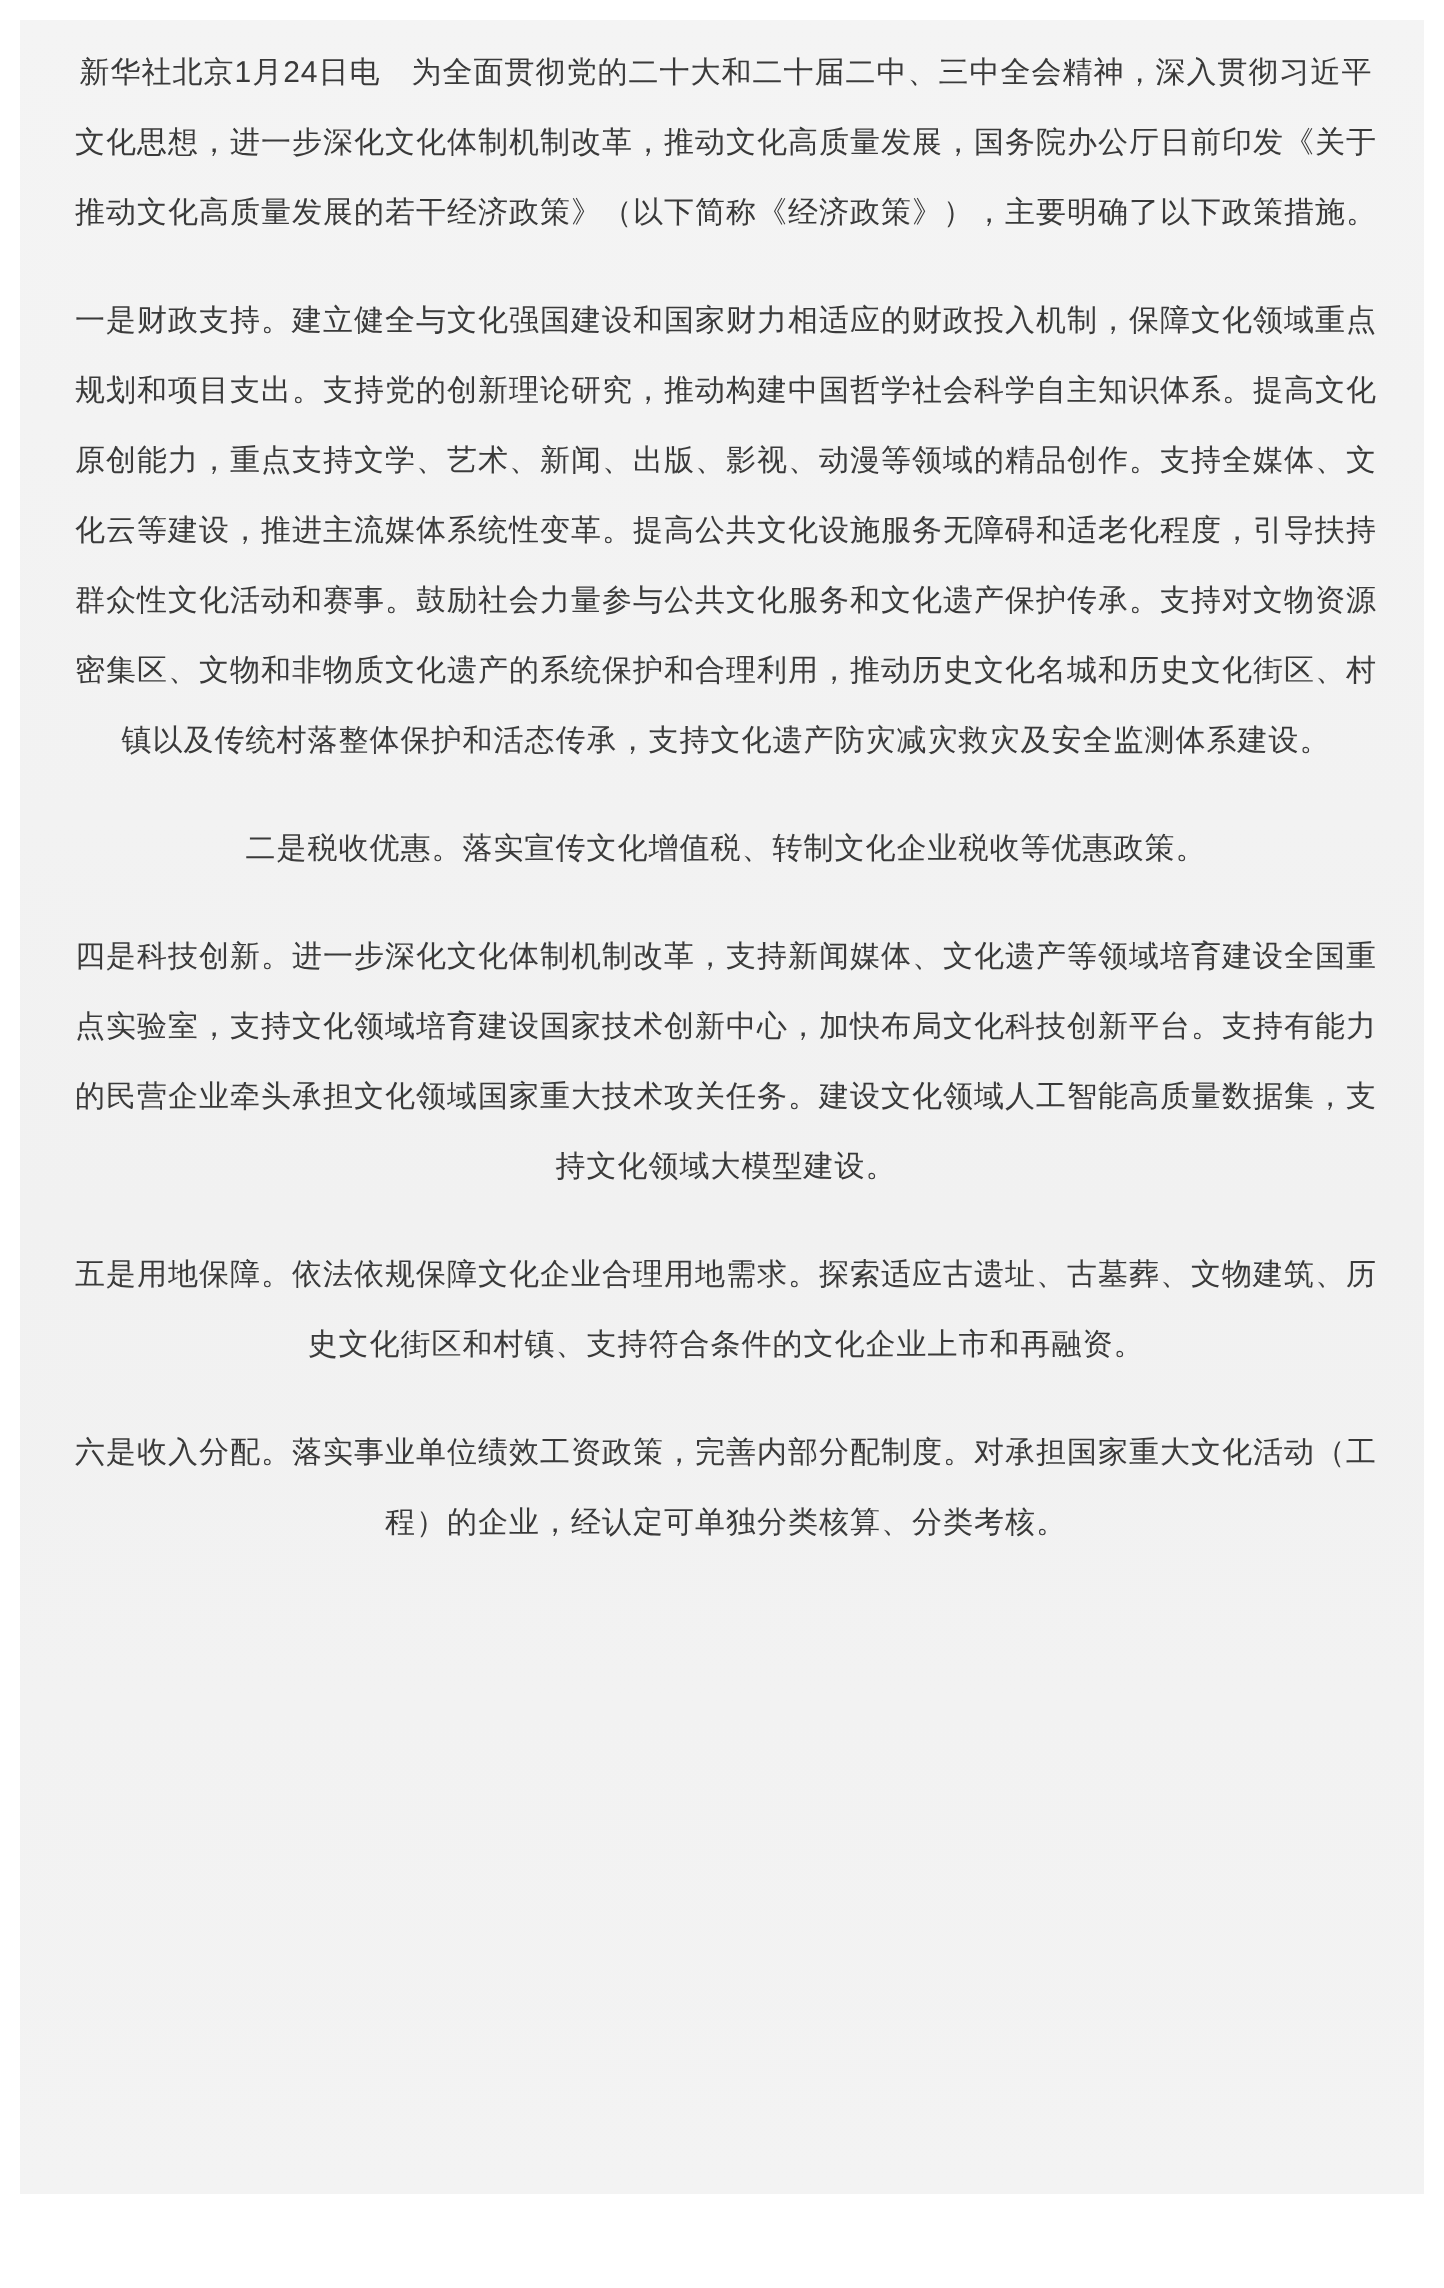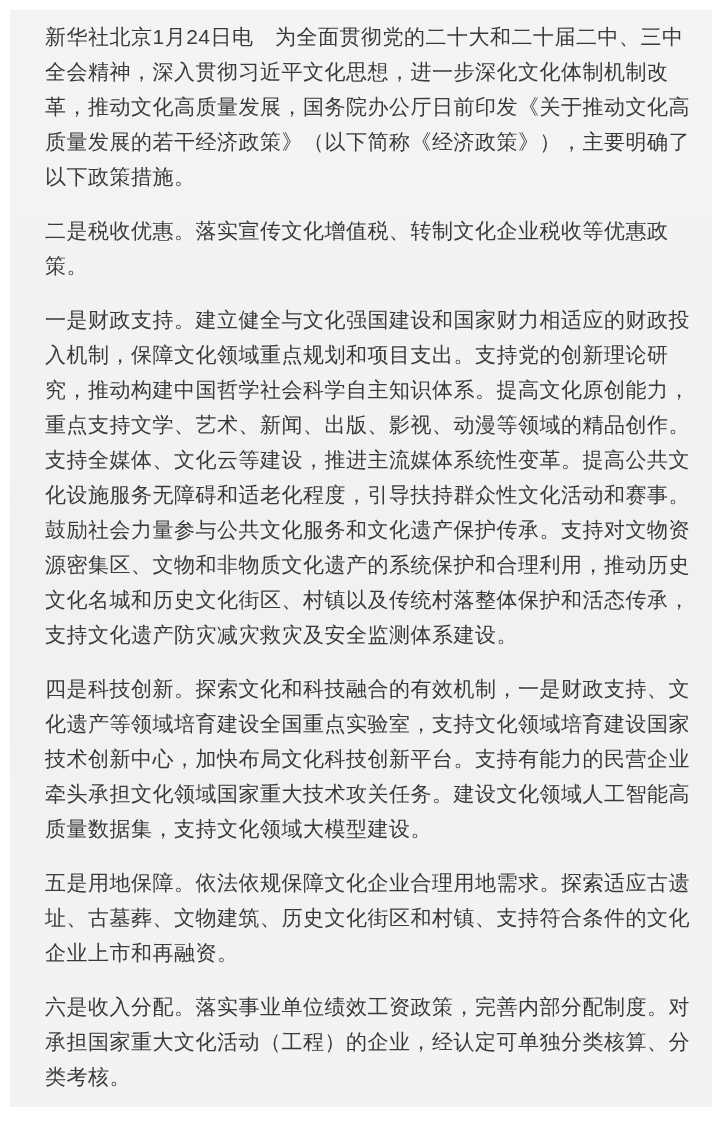--- a/index.html
+++ b/index.html
@@ -15,35 +15,36 @@
   }
   .article-card {
     margin: 10px 10px 0 10px;
     width: 702px;
     box-sizing: border-box;
     min-height: 1087px;
     background: linear-gradient(180deg, #f4f4f4 0%, #f1f1f1 55%, #f3f3f3 100%);
     padding: 9px 18px 13px 18px;
   }
   .article-card p {
-    margin: 0 0 19px 17px;
-    font-size: 21px;
+    margin: 0 0 19px 4px;
+    font-size: 15px;
     line-height: 35px;
     color: #3a3a3a;
     letter-spacing: 0.5px;
     word-break: break-all;
+    text-align: center;
   }
   .article-card p:last-child {
     margin-bottom: 0;
   }
 </style>
 </head>
 <body>
 
 <div class="article-card">
   <p>新华社北京1月24日电　为全面贯彻党的二十大和二十届二中、三中全会精神，深入贯彻习近平文化思想，进一步深化文化体制机制改革，推动文化高质量发展，国务院办公厅日前印发《关于推动文化高质量发展的若干经济政策》（以下简称《经济政策》），主要明确了以下政策措施。</p>
+  <p>一是财政支持。建立健全与文化强国建设和国家财力相适应的财政投入机制，保障文化领域重点规划和项目支出。支持党的创新理论研究，推动构建中国哲学社会科学自主知识体系。提高文化原创能力，重点支持文学、艺术、新闻、出版、影视、动漫等领域的精品创作。支持全媒体、文化云等建设，推进主流媒体系统性变革。提高公共文化设施服务无障碍和适老化程度，引导扶持群众性文化活动和赛事。鼓励社会力量参与公共文化服务和文化遗产保护传承。支持对文物资源密集区、文物和非物质文化遗产的系统保护和合理利用，推动历史文化名城和历史文化街区、村镇以及传统村落整体保护和活态传承，支持文化遗产防灾减灾救灾及安全监测体系建设。</p>
   <p>二是税收优惠。落实宣传文化增值税、转制文化企业税收等优惠政策。</p>
-  <p>一是财政支持。建立健全与文化强国建设和国家财力相适应的财政投入机制，保障文化领域重点规划和项目支出。支持党的创新理论研究，推动构建中国哲学社会科学自主知识体系。提高文化原创能力，重点支持文学、艺术、新闻、出版、影视、动漫等领域的精品创作。支持全媒体、文化云等建设，推进主流媒体系统性变革。提高公共文化设施服务无障碍和适老化程度，引导扶持群众性文化活动和赛事。鼓励社会力量参与公共文化服务和文化遗产保护传承。支持对文物资源密集区、文物和非物质文化遗产的系统保护和合理利用，推动历史文化名城和历史文化街区、村镇以及传统村落整体保护和活态传承，支持文化遗产防灾减灾救灾及安全监测体系建设。</p>
-  <p>四是科技创新。探索文化和科技融合的有效机制，一是财政支持、文化遗产等领域培育建设全国重点实验室，支持文化领域培育建设国家技术创新中心，加快布局文化科技创新平台。支持有能力的民营企业牵头承担文化领域国家重大技术攻关任务。建设文化领域人工智能高质量数据集，支持文化领域大模型建设。</p>
+  <p>四是科技创新。进一步深化文化体制机制改革，支持新闻媒体、文化遗产等领域培育建设全国重点实验室，支持文化领域培育建设国家技术创新中心，加快布局文化科技创新平台。支持有能力的民营企业牵头承担文化领域国家重大技术攻关任务。建设文化领域人工智能高质量数据集，支持文化领域大模型建设。</p>
   <p>五是用地保障。依法依规保障文化企业合理用地需求。探索适应古遗址、古墓葬、文物建筑、历史文化街区和村镇、支持符合条件的文化企业上市和再融资。</p>
   <p>六是收入分配。落实事业单位绩效工资政策，完善内部分配制度。对承担国家重大文化活动（工程）的企业，经认定可单独分类核算、分类考核。</p>
 
 </div>
 
 </body></html>

